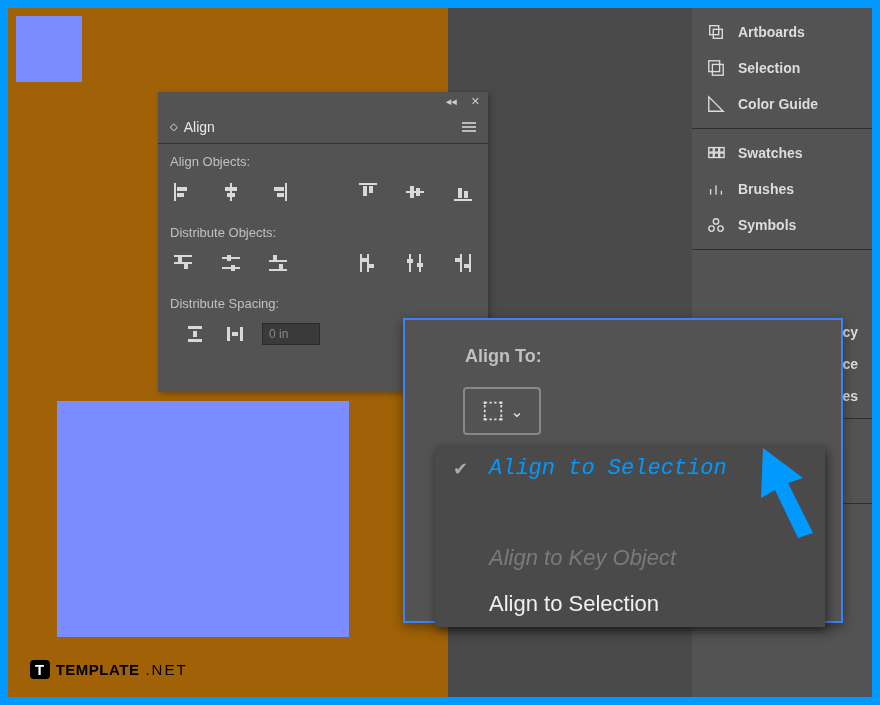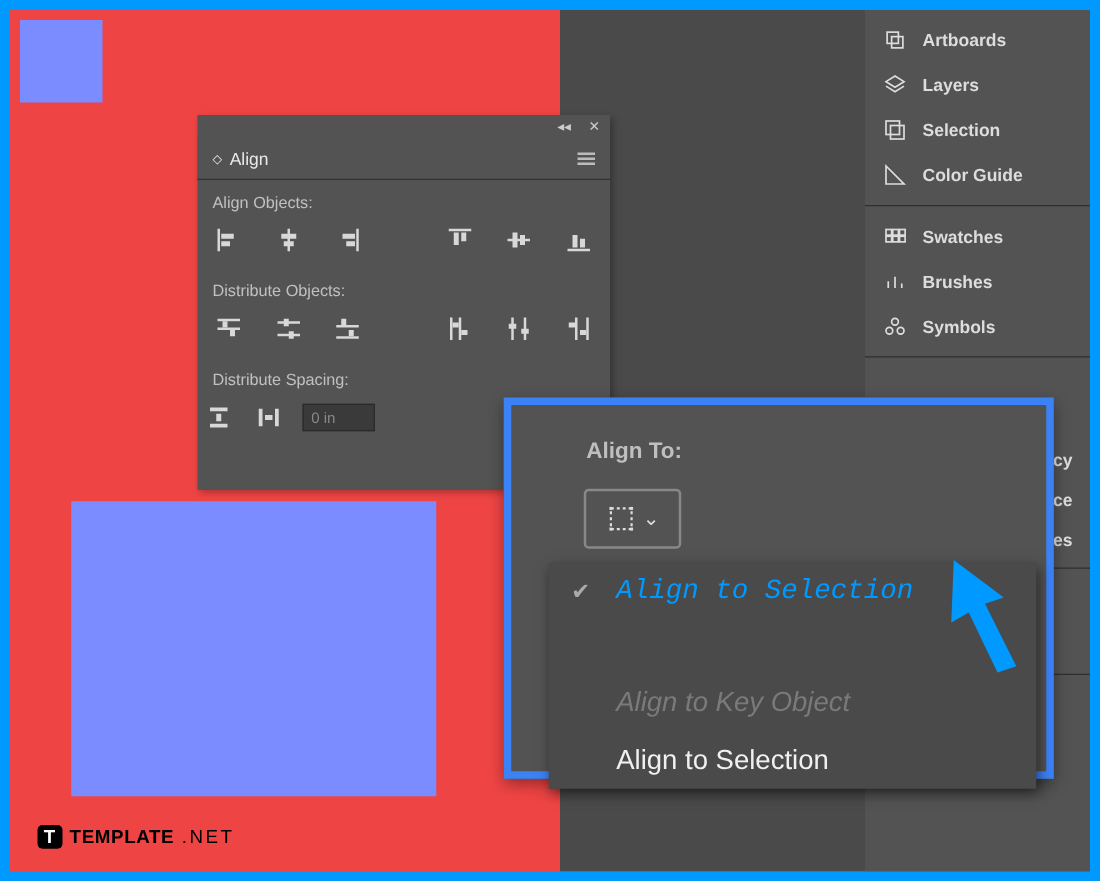--- a/index.html
+++ b/index.html
@@ -1,44 +1,44 @@
 <!DOCTYPE html>
 <html><head>
 <meta charset="utf-8">
 <style>
 * { margin: 0; padding: 0; box-sizing: border-box; font-family: -apple-system, BlinkMacSystemFont, "Segoe UI", sans-serif; }
 body { background: #0099ff; width: 880px; height: 705px; position: relative; overflow: hidden; }
-.canvas { position: absolute; top: 8px; left: 8px; width: 864px; height: 689px; background: #ef4444; }
+.canvas { position: absolute; top: 8px; left: 8px; width: 864px; height: 689px; background: #a16207; }
 .dark-bg { position: absolute; top: 0; left: 440px; width: 424px; height: 689px; background: #4a4a4a; }
 .blue-sq-small { position: absolute; top: 8px; left: 8px; width: 66px; height: 66px; background: #7a8cff; }
 .blue-sq-large { position: absolute; top: 393px; left: 49px; width: 292px; height: 236px; background: #7a8cff; }
 .panel-align { position: absolute; top: 84px; left: 150px; width: 330px; height: 300px; background: #535353; box-shadow: 2px 2px 6px rgba(0,0,0,.3); }
 .panel-top { height: 18px; display:flex; justify-content:flex-end; align-items:center; padding-right:8px; gap:14px; color:#ccc; font-size:11px; }
 .panel-top .close{cursor:pointer}
 .panel-tab { height: 34px; background:#535353; display:flex; align-items:center; padding:0 12px; border-bottom:1px solid #333; justify-content:space-between;}
 .panel-tab .tabname{color:#e8e8e8; font-size:14px; display:flex; align-items:center; gap:6px;}
 .burger{display:flex; flex-direction:column; gap:2px;}
 .burger span{display:block; width:14px; height:2px; background:#bbb;}
 .section-label{color:#c0c0c0; font-size:13px; padding:10px 12px 6px;}
 .icon-row{display:flex; gap:22px; padding:4px 12px 10px;}
 .icon-row .spacer{width:20px;}
 .align-icon{width:26px; height:26px; display:flex; align-items:center; justify-content:center; cursor:pointer;}
 .align-icon svg{width:22px; height:22px;}
 .align-icon svg *{fill:#d8d8d8;}
-.dist-spacing-row{display:flex; gap:14px; padding:4px 4px; align-items:center;}
+.dist-spacing-row{display:flex; gap:14px; padding:4px 24px; align-items:center;}
 .spacing-input{background:#3a3a3a; border:1px solid #2a2a2a; color:#888; font-size:12px; padding:3px 6px; width:58px; height:22px;}
 
 .right-panels{position:absolute; top:0; right:0; width:180px; height:689px; background:#535353; display:flex; flex-direction:column;}
 .panel-group{border-bottom:1px solid #2f2f2f; padding:6px 0;}
 .panel-item{display:flex; align-items:center; gap:12px; padding:8px 14px; color:#ddd; font-size:14px; font-weight:600; cursor:pointer;}
 .panel-item-icon{width:20px; height:20px; display:flex; align-items:center; justify-content:center;}
 .panel-item-icon svg{width:18px; height:18px;}
 .panel-item-icon svg *{fill:none; stroke:#ddd; stroke-width:1.5;}
 
-.highlight-box{position:absolute; top:310px; left:395px; width:440px; height:305px; border:6px solid #3b82f6; background:#535353; box-shadow:0 4px 12px rgba(0,0,0,.4);}
+.highlight-box{position:absolute; top:310px; left:395px; width:440px; height:305px; border:2px solid #3b82f6; background:#535353; box-shadow:0 4px 12px rgba(0,0,0,.4);}
 .alignto-label{color:#bfbfbf; font-size:18px; font-weight:600; padding:26px 0 0 60px;}
 .alignto-btn{margin:20px 0 0 58px; width:78px; height:48px; border:2px solid #888; border-radius:4px; display:flex; align-items:center; justify-content:center; gap:4px; cursor:pointer;}
 .dropdown{position:absolute; top:126px; left:30px; width:390px; background:#4a4a4a; box-shadow:2px 4px 10px rgba(0,0,0,.5);}
 .dropdown-item{display:flex; align-items:center; gap:14px; padding:10px 18px; font-size:22px;}
 .dropdown-item .check{width:22px; color:#aaa; font-size:18px;}
 .di-selected{color:#0099ff; font-style:italic;font-family:Liberation Mono, monospace;}
 .di-disabled{color:#7a7a7a; font-style:italic;margin-top:44px;}
 .di-normal{color:#f0f0f0;}
 
 .arrow-cursor{position:absolute; top:430px; left:745px; width:72px; height:110px; pointer-events:none;}
@@ -59,29 +59,20 @@
   <div class="right-panels">
     <div class="panel-group">
       <div class="panel-item">
         <span class="panel-item-icon">
             <svg viewBox="0 0 20 20">
               <rect x="3" y="3" width="10" height="10"></rect>
               <rect x="7" y="7" width="10" height="10"></rect>
             </svg>
           </span>
         <span>Artboards</span>
-      </div>
-      <div class="panel-item">
-        <span class="panel-item-icon">
-            <svg viewBox="0 0 20 20">
-              <path d="M10 2 L18 7 L10 12 L2 7 Z"></path>
-              <path d="M2 11 L10 16 L18 11"></path>
-            </svg>
-          </span>
-        <span>Layers</span>
       </div>
       <div class="panel-item">
         <span class="panel-item-icon">
             <svg viewBox="0 0 20 20">
               <rect x="2" y="2" width="12" height="12"></rect>
               <rect x="6" y="6" width="12" height="12"></rect>
             </svg>
           </span>
         <span>Selection</span>
       </div>

